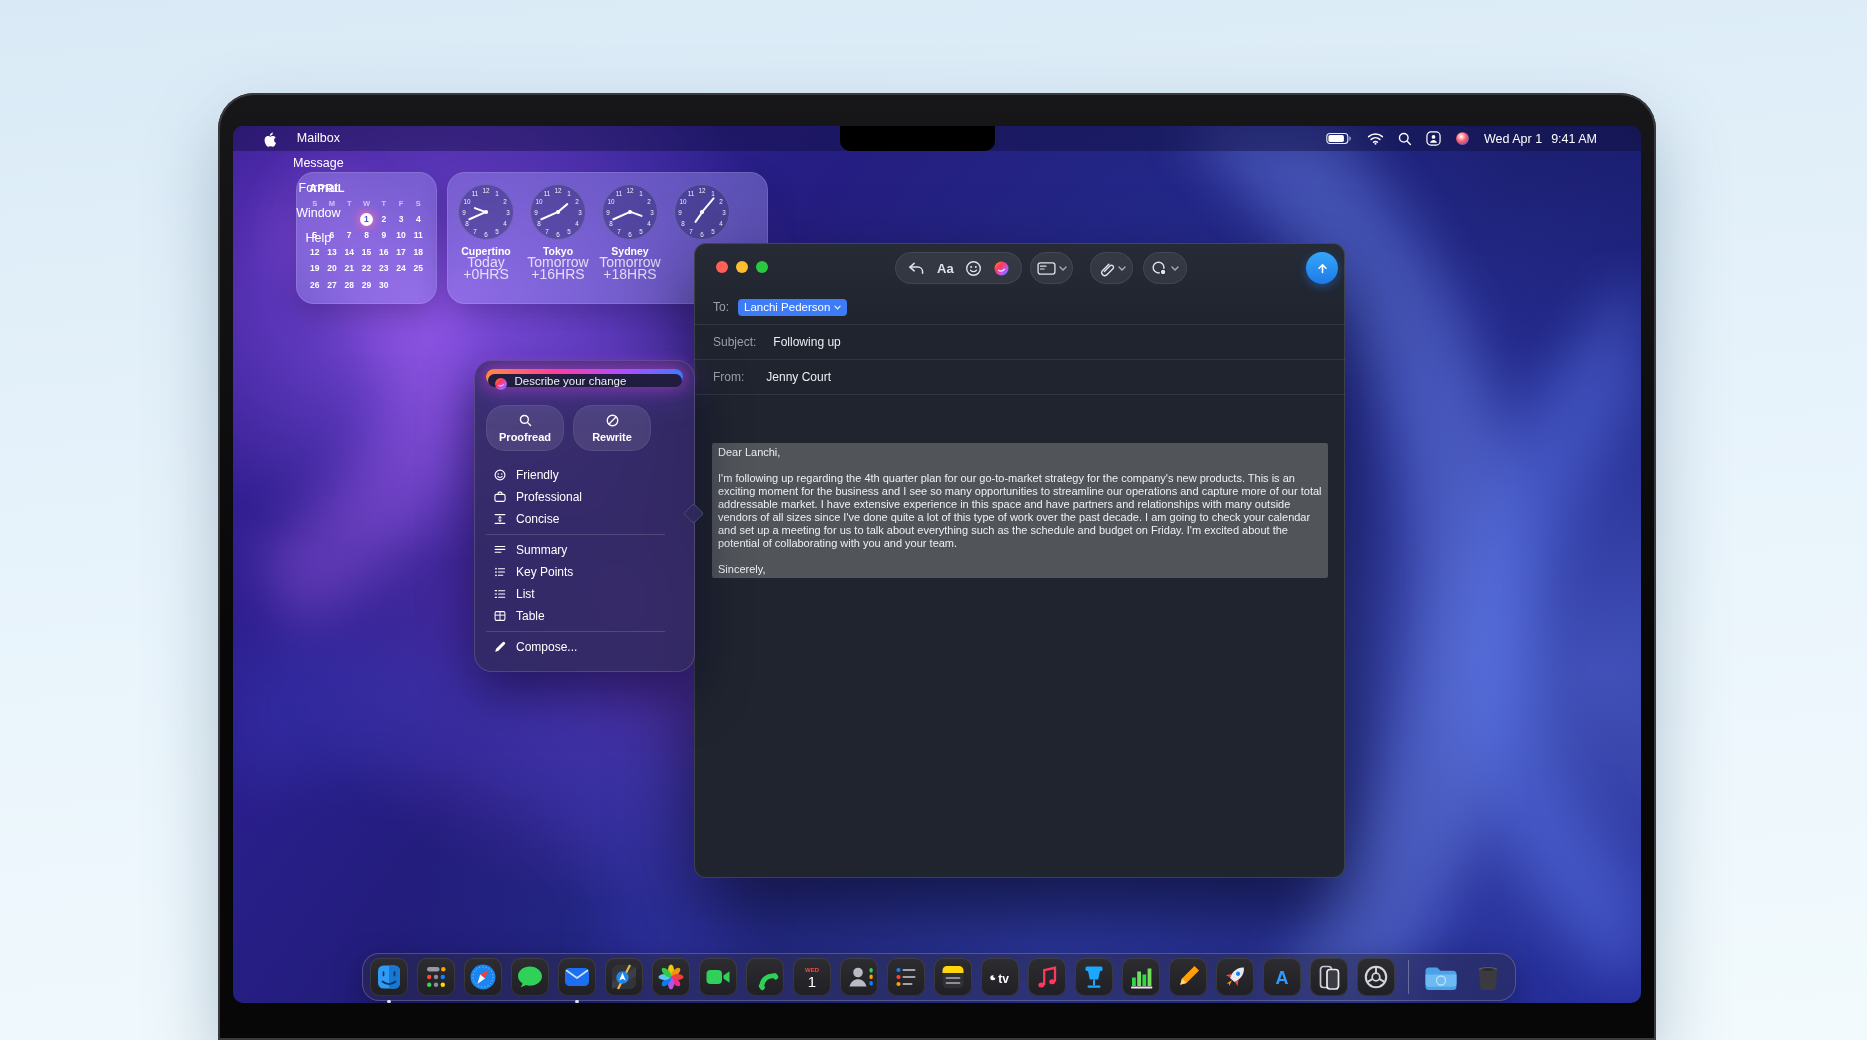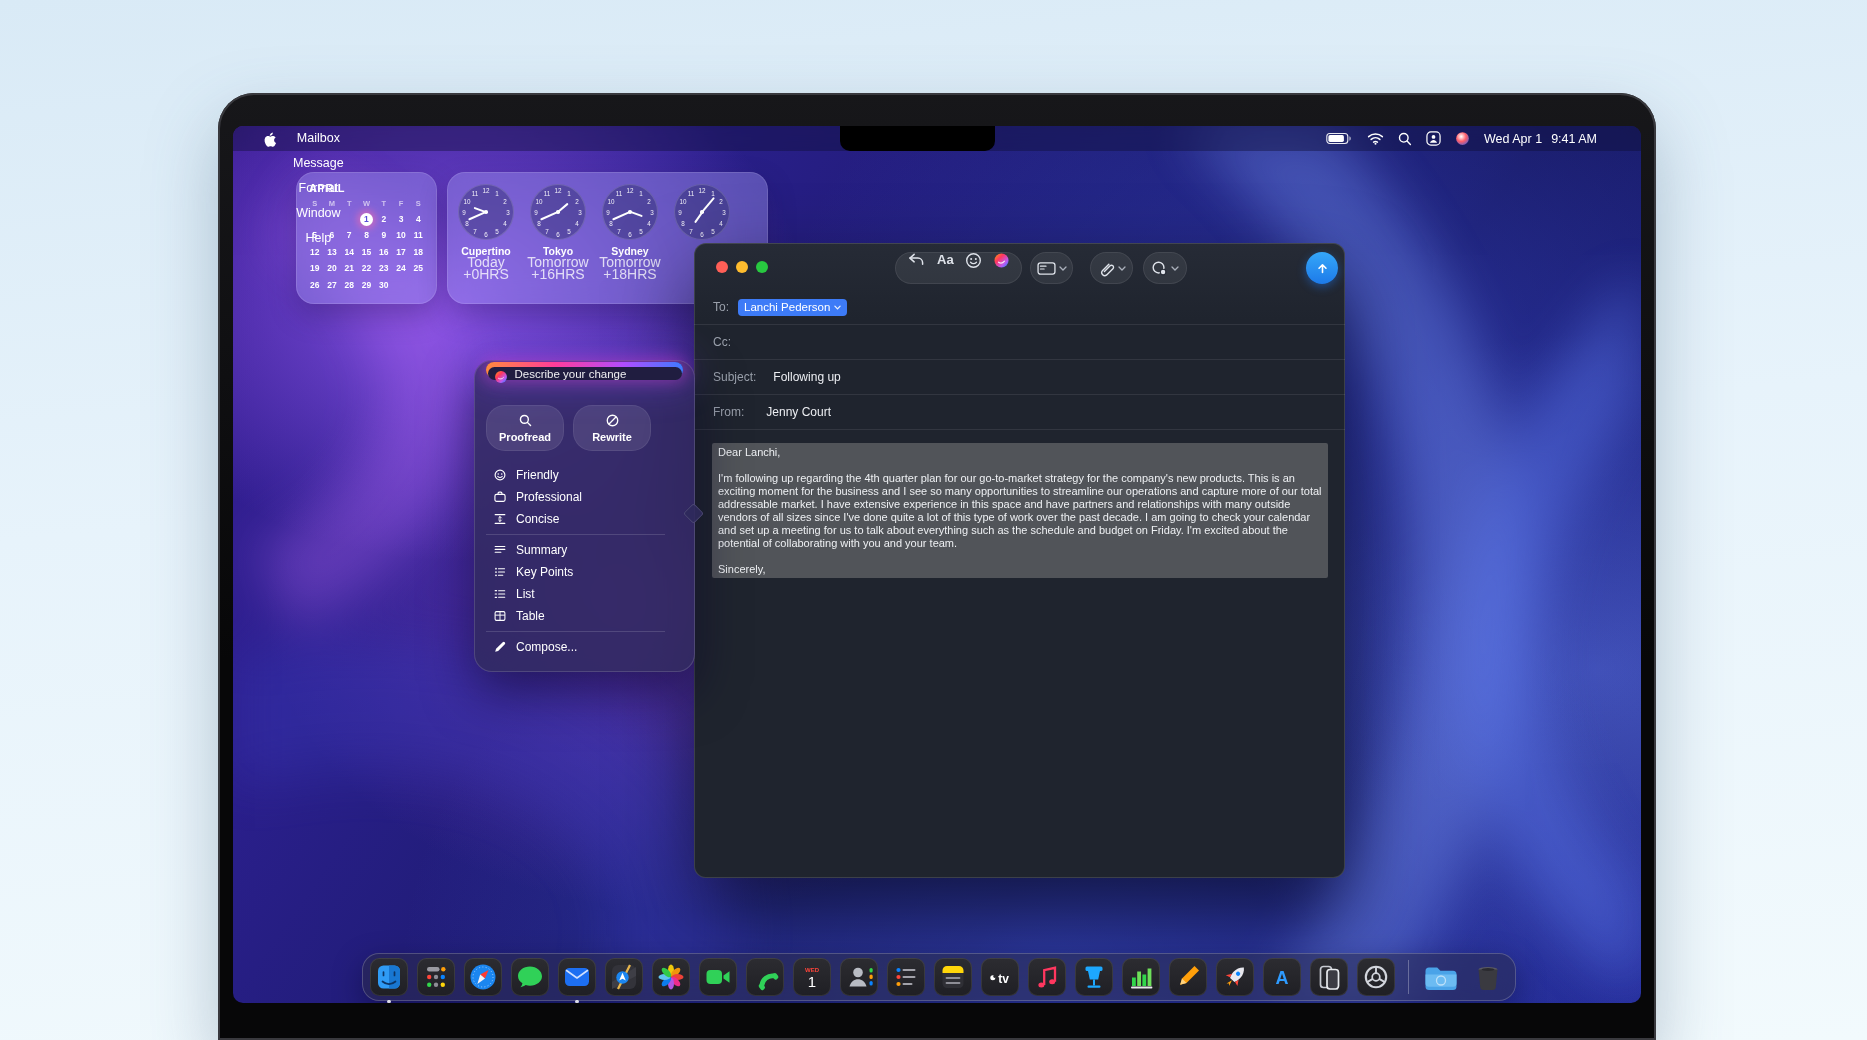--- a/index.html
+++ b/index.html
@@ -55,21 +55,21 @@
   .clock-sub{font-size:14px;color:rgba(255,255,255,.78);line-height:11.5px;}
   
   .mailwin{position:absolute;left:461px;top:117px;width:651px;height:635px;border-radius:12px;
     background:linear-gradient(180deg,#262b36,#1f242e 12%);
     box-shadow:0 35px 80px rgba(0,0,10,.55), inset 0 0 0 1px rgba(255,255,255,.13);z-index:10;color:#e8eaee;}
   .tlights{position:absolute;left:22px;top:18px;display:flex;gap:8px;}
   .tlight{width:12px;height:12px;border-radius:50%;}
   .tl-red{background:#ff5f57;} .tl-yellow{background:#febc2e;} .tl-green{background:#28c840;}
   .tb-group{position:absolute;left:201px;top:9px;width:127px;height:32px;border-radius:16px;
     background:rgba(255,255,255,.07);box-shadow:inset 0 0 0 1px rgba(255,255,255,.08);
-    display:flex;align-items:flex-start;justify-content:space-around;padding:0 6px;box-sizing:border-box;}
+    display:flex;align-items:center;justify-content:space-around;padding:0 6px;box-sizing:border-box;}
   .tb-btn{position:absolute;top:9px;height:32px;border-radius:16px;background:rgba(255,255,255,.07);
     box-shadow:inset 0 0 0 1px rgba(255,255,255,.08);display:flex;align-items:center;justify-content:center;gap:3px;}
   .tb-aa{font-size:13px;color:#dfe3ea;font-weight:600;}
   .send-btn{position:absolute;left:612px;top:9px;width:32px;height:32px;border-radius:50%;
     background:linear-gradient(180deg,#35a7f9,#1d7ae9);display:flex;align-items:center;justify-content:center;
     box-shadow:0 3px 10px rgba(30,120,240,.45);}
   .fields{position:absolute;left:0;top:47px;width:651px;}
   .frow{height:34px;display:flex;align-items:center;padding-left:19px;border-bottom:1px solid rgba(255,255,255,.085);font-size:12px;}
   .flabel{color:#9aa0ab;}
   .fvalue{color:#eceef2;margin-left:22px;}
@@ -78,21 +78,21 @@
     border-radius:4px;height:17px;padding:0 6px;font-size:11.5px;}
   .mail-body{position:absolute;left:18px;top:200px;width:616px;font-size:11px;line-height:13px;color:#eef0f3;}
   .sel-block{background:#515459;border-radius:2px;padding:3px 6px 2px;white-space:pre-wrap;}
   .sig{padding:1px 6px;color:#dfe3e8;}
   
   .wtools{position:absolute;left:241px;top:234px;width:221px;height:312px;border-radius:18px;
     background:rgba(47,42,92,.82);backdrop-filter:blur(18px);
     box-shadow:0 20px 50px rgba(10,5,40,.55), inset 0 0 0 1px rgba(255,255,255,.14);z-index:20;color:#fff;}
   .wt-tail{position:absolute;right:-6px;top:146px;width:15px;height:15px;border-radius:3px;
     background:rgba(47,42,92,.9);box-shadow:inset 0 0 0 1px rgba(255,255,255,.14);transform:rotate(45deg);}
-  .wt-inputwrap{position:absolute;left:12px;top:2px;width:197px;height:16px;border-radius:15px;padding:1.5px;box-sizing:border-box;
+  .wt-inputwrap{position:absolute;left:12px;top:9px;width:197px;height:16px;border-radius:15px;padding:1.5px;box-sizing:border-box;
     background:linear-gradient(90deg,#ff8a3d,#ff3d9a 35%,#b04dff 70%,#3d7bff);
     box-shadow:0 0 16px 4px rgba(233,64,213,.4), 0 0 34px 10px rgba(120,80,255,.28);}
   .wt-input{width:100%;height:100%;border:none;outline:none;border-radius:13px;background:#201d40;
     color:#fff;font-size:11.5px;padding:0 8px 0 27px;box-sizing:border-box;font-family:"Liberation Sans",sans-serif;}
   .wt-input::placeholder{color:rgba(255,255,255,.93);}
   .wt-orb{position:absolute;left:8px;top:8px;width:14px;height:14px;z-index:2;}
   .wt-actions{position:absolute;left:12px;top:45px;display:flex;gap:9px;}
   .wt-action{width:78px;height:46px;border-radius:19px;background:rgba(255,255,255,.1);
     display:flex;flex-direction:column;align-items:center;justify-content:center;gap:3px;
     box-shadow:inset 0 0 0 1px rgba(255,255,255,.07);}
@@ -420,23 +420,20 @@
           <div class="frow">
             <span class="flabel">To:</span>
             <span class="to-token">
               <span>Lanchi Pederson</span>
               <svg width="7" height="5" viewBox="0 0 8 5">
                   <path d="M1 1l3 3 3-3" stroke="rgba(255,255,255,.9)" stroke-width="1.4" fill="none" stroke-linecap="round"></path>
                 </svg>
             </span>
           </div>
           <div class="frow">
-            <span class="flabel">Cc:</span>
-          </div>
-          <div class="frow">
             <span class="flabel">Subject:</span>
             <span class="fvalue subj">Following up</span>
           </div>
           <div class="frow">
             <span class="flabel">From:</span>
             <span class="fvalue">Jenny Court</span>
           </div>
         </div>
 
         <div class="mail-body">

